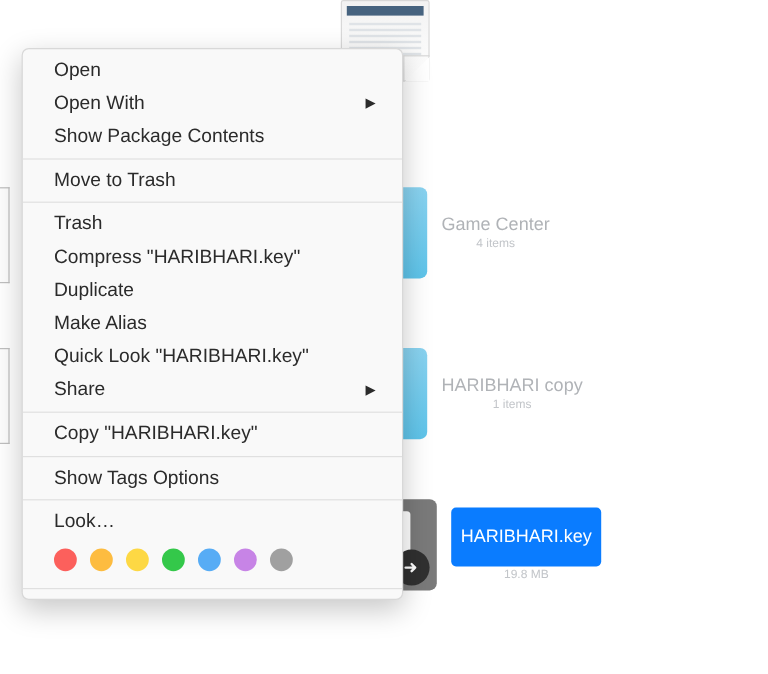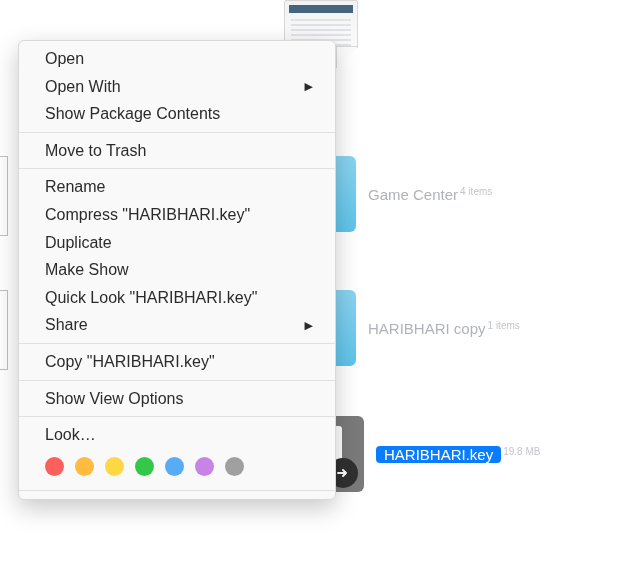--- a/index.html
+++ b/index.html
@@ -33,36 +33,37 @@
   .folder-icon::before {
     content: "";
     position: absolute;
     left: 6px; top: -6px;
     width: 28px; height: 10px;
     background: #8ad3f0;
     border-radius: 3px 3px 0 0;
   }
   .label-stack {
     display: flex;
-    flex-direction: row;
+    flex-direction: column;
     gap: 2px;
+    text-align: center;
   }
   .item-label {
     font-size: 15px;
     color: #b0b3b7;
     text-shadow: 0 1px 0 rgba(255,255,255,0.6);
   }
   .item-sub {
     font-size: 10px;
     color: #c2c5c9;
   }
   .item-label.selected {
     background: #0a7cff;
     color: #fff;
-    padding: 0 8px;
+    padding: 16px 8px;
     border-radius: 4px;
     text-shadow: none;
     display: inline-block;
     font-weight: 500;
   }
 
   
   .doc-icon {
     position: absolute;
     left: 284px; top: 0px;
@@ -228,45 +229,45 @@
     </div>
     <div class="menu-item">
       <span>Show Package Contents</span>
     </div>
     <hr class="menu-sep">
     <div class="menu-item">
       <span>Move to Trash</span>
     </div>
     <hr class="menu-sep">
     <div class="menu-item">
-      <span>Rename</span>
+      <span>Trash</span>
     </div>
     <div class="menu-item">
       <span>Compress "HARIBHARI.key"</span>
     </div>
     <div class="menu-item">
       <span>Duplicate</span>
     </div>
     <div class="menu-item">
-      <span>Make Show</span>
+      <span>Make Alias</span>
     </div>
     <div class="menu-item">
       <span>Quick Look "HARIBHARI.key"</span>
     </div>
     <div class="menu-item">
       <span>Share</span>
       <span class="submenu-arrow">▶</span>
     </div>
     <hr class="menu-sep">
     <div class="menu-item">
       <span>Copy "HARIBHARI.key"</span>
     </div>
     <hr class="menu-sep">
     <div class="menu-item">
-      <span>Show View Options</span>
+      <span>Show Tags Options</span>
     </div>
     <hr class="menu-sep">
     <div class="menu-item">
       <span>Look…</span>
     </div>
     <div class="tag-row">
       <div class="tag-dot" style="background: rgb(252, 96, 92);"></div>
       <div class="tag-dot" style="background: rgb(253, 188, 64);"></div>
       <div class="tag-dot" style="background: rgb(253, 216, 68);"></div>
       <div class="tag-dot" style="background: rgb(52, 200, 74);"></div>

